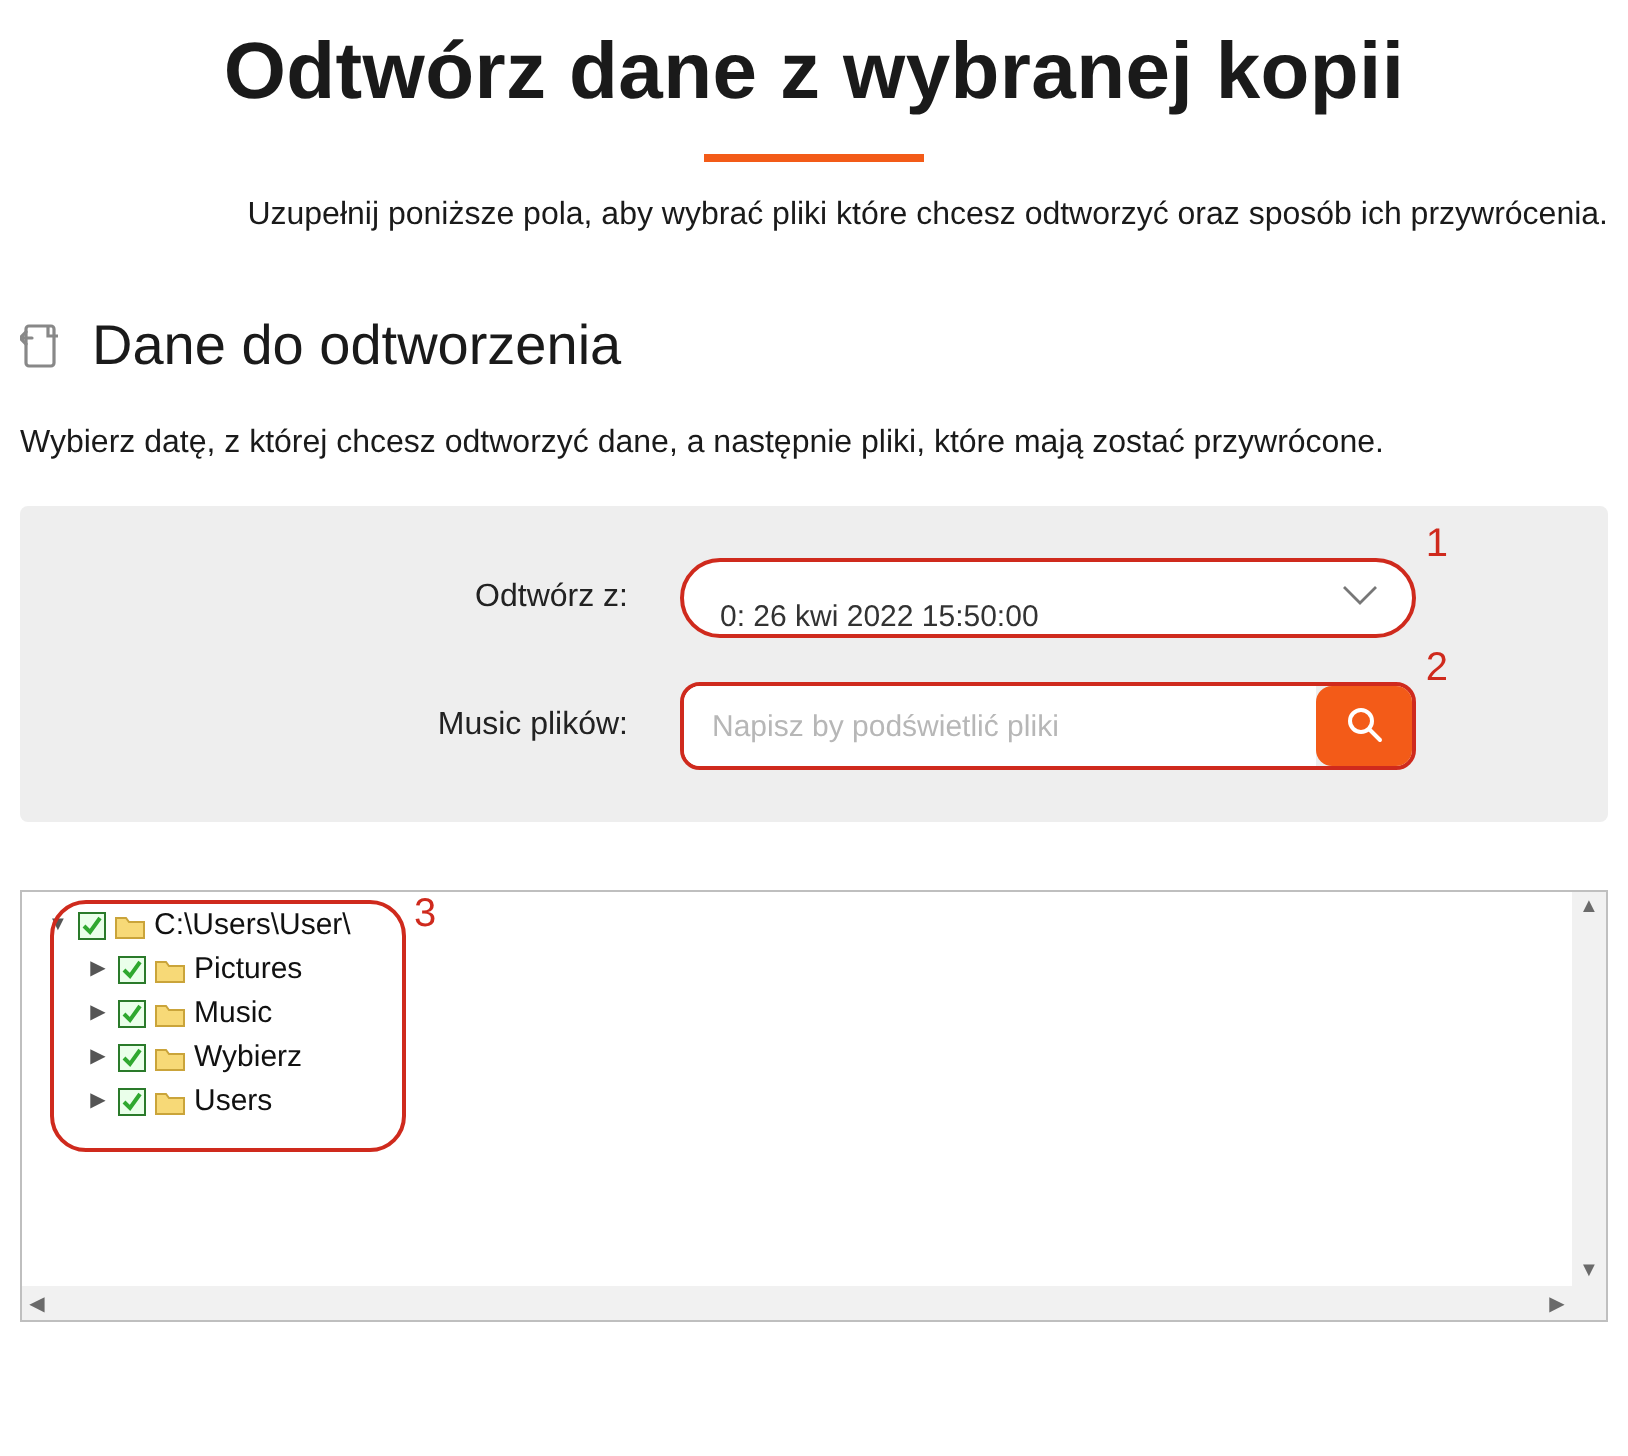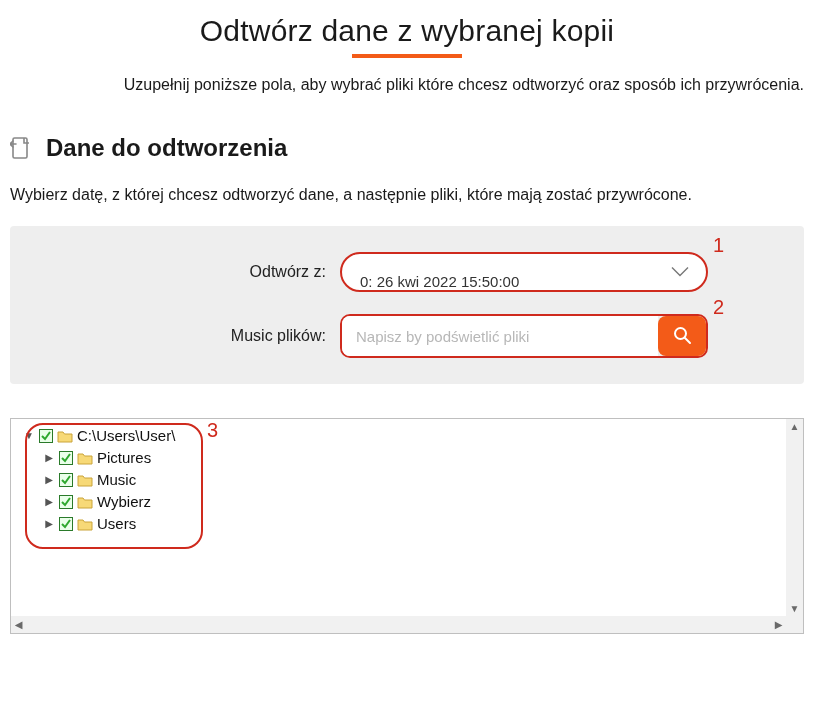--- a/index.html
+++ b/index.html
@@ -7,23 +7,23 @@
   body {
     width:814px;
     font-family: "Segoe UI", "Helvetica Neue", Arial, sans-serif;
     font-size:16px;
     color:#1a1a1a;
     background:#fff;
   }
   .page { padding:0 10px 20px 10px; }
   h1.title {
     text-align:center;
-    font-size:30px;
-    font-weight:400;
-    margin:14px 0 6px 0;
+    font-size:40px;
+    font-weight:700;
+    margin:14px 0 18px 0;
     letter-spacing:0.2px;
   }
   .title-underline {
     width:110px;
     height:4px;
     background:#f35b18;
     margin:0 auto 18px auto;
   }
   p.instructions {
     text-align:right;
@@ -31,22 +31,22 @@
     margin:0 0 40px 0;
   }
   .section-header {
     display:flex;
     align-items:center;
     gap:14px;
     margin:18px 0 24px 0;
   }
   .section-header .sh-icon svg { display:block; }
   .section-header h2 {
-    font-size:24px;
-    font-weight:700;
+    font-size:28px;
+    font-weight:400;
     margin:0;
   }
   p.subinstructions {
     font-size:16px;
     margin:0 0 22px 0;
   }
 
   .form-panel {
     background:#eeeeee;
     border-radius:4px;
@@ -56,21 +56,21 @@
   .form-row {
     display:flex;
     align-items:center;
     margin-bottom:22px;
     position:relative;
   }
   .form-row:last-child { margin-bottom:0; }
   .form-label {
     width:300px;
     text-align:right;
-    padding-right:14px;
+    padding-right:26px;
     font-size:16px;
     color:#222;
   }
   .field-wrap {
     position:relative;
     flex:0 0 auto;
     width:368px;
   }
   .select {
     width:100%;

